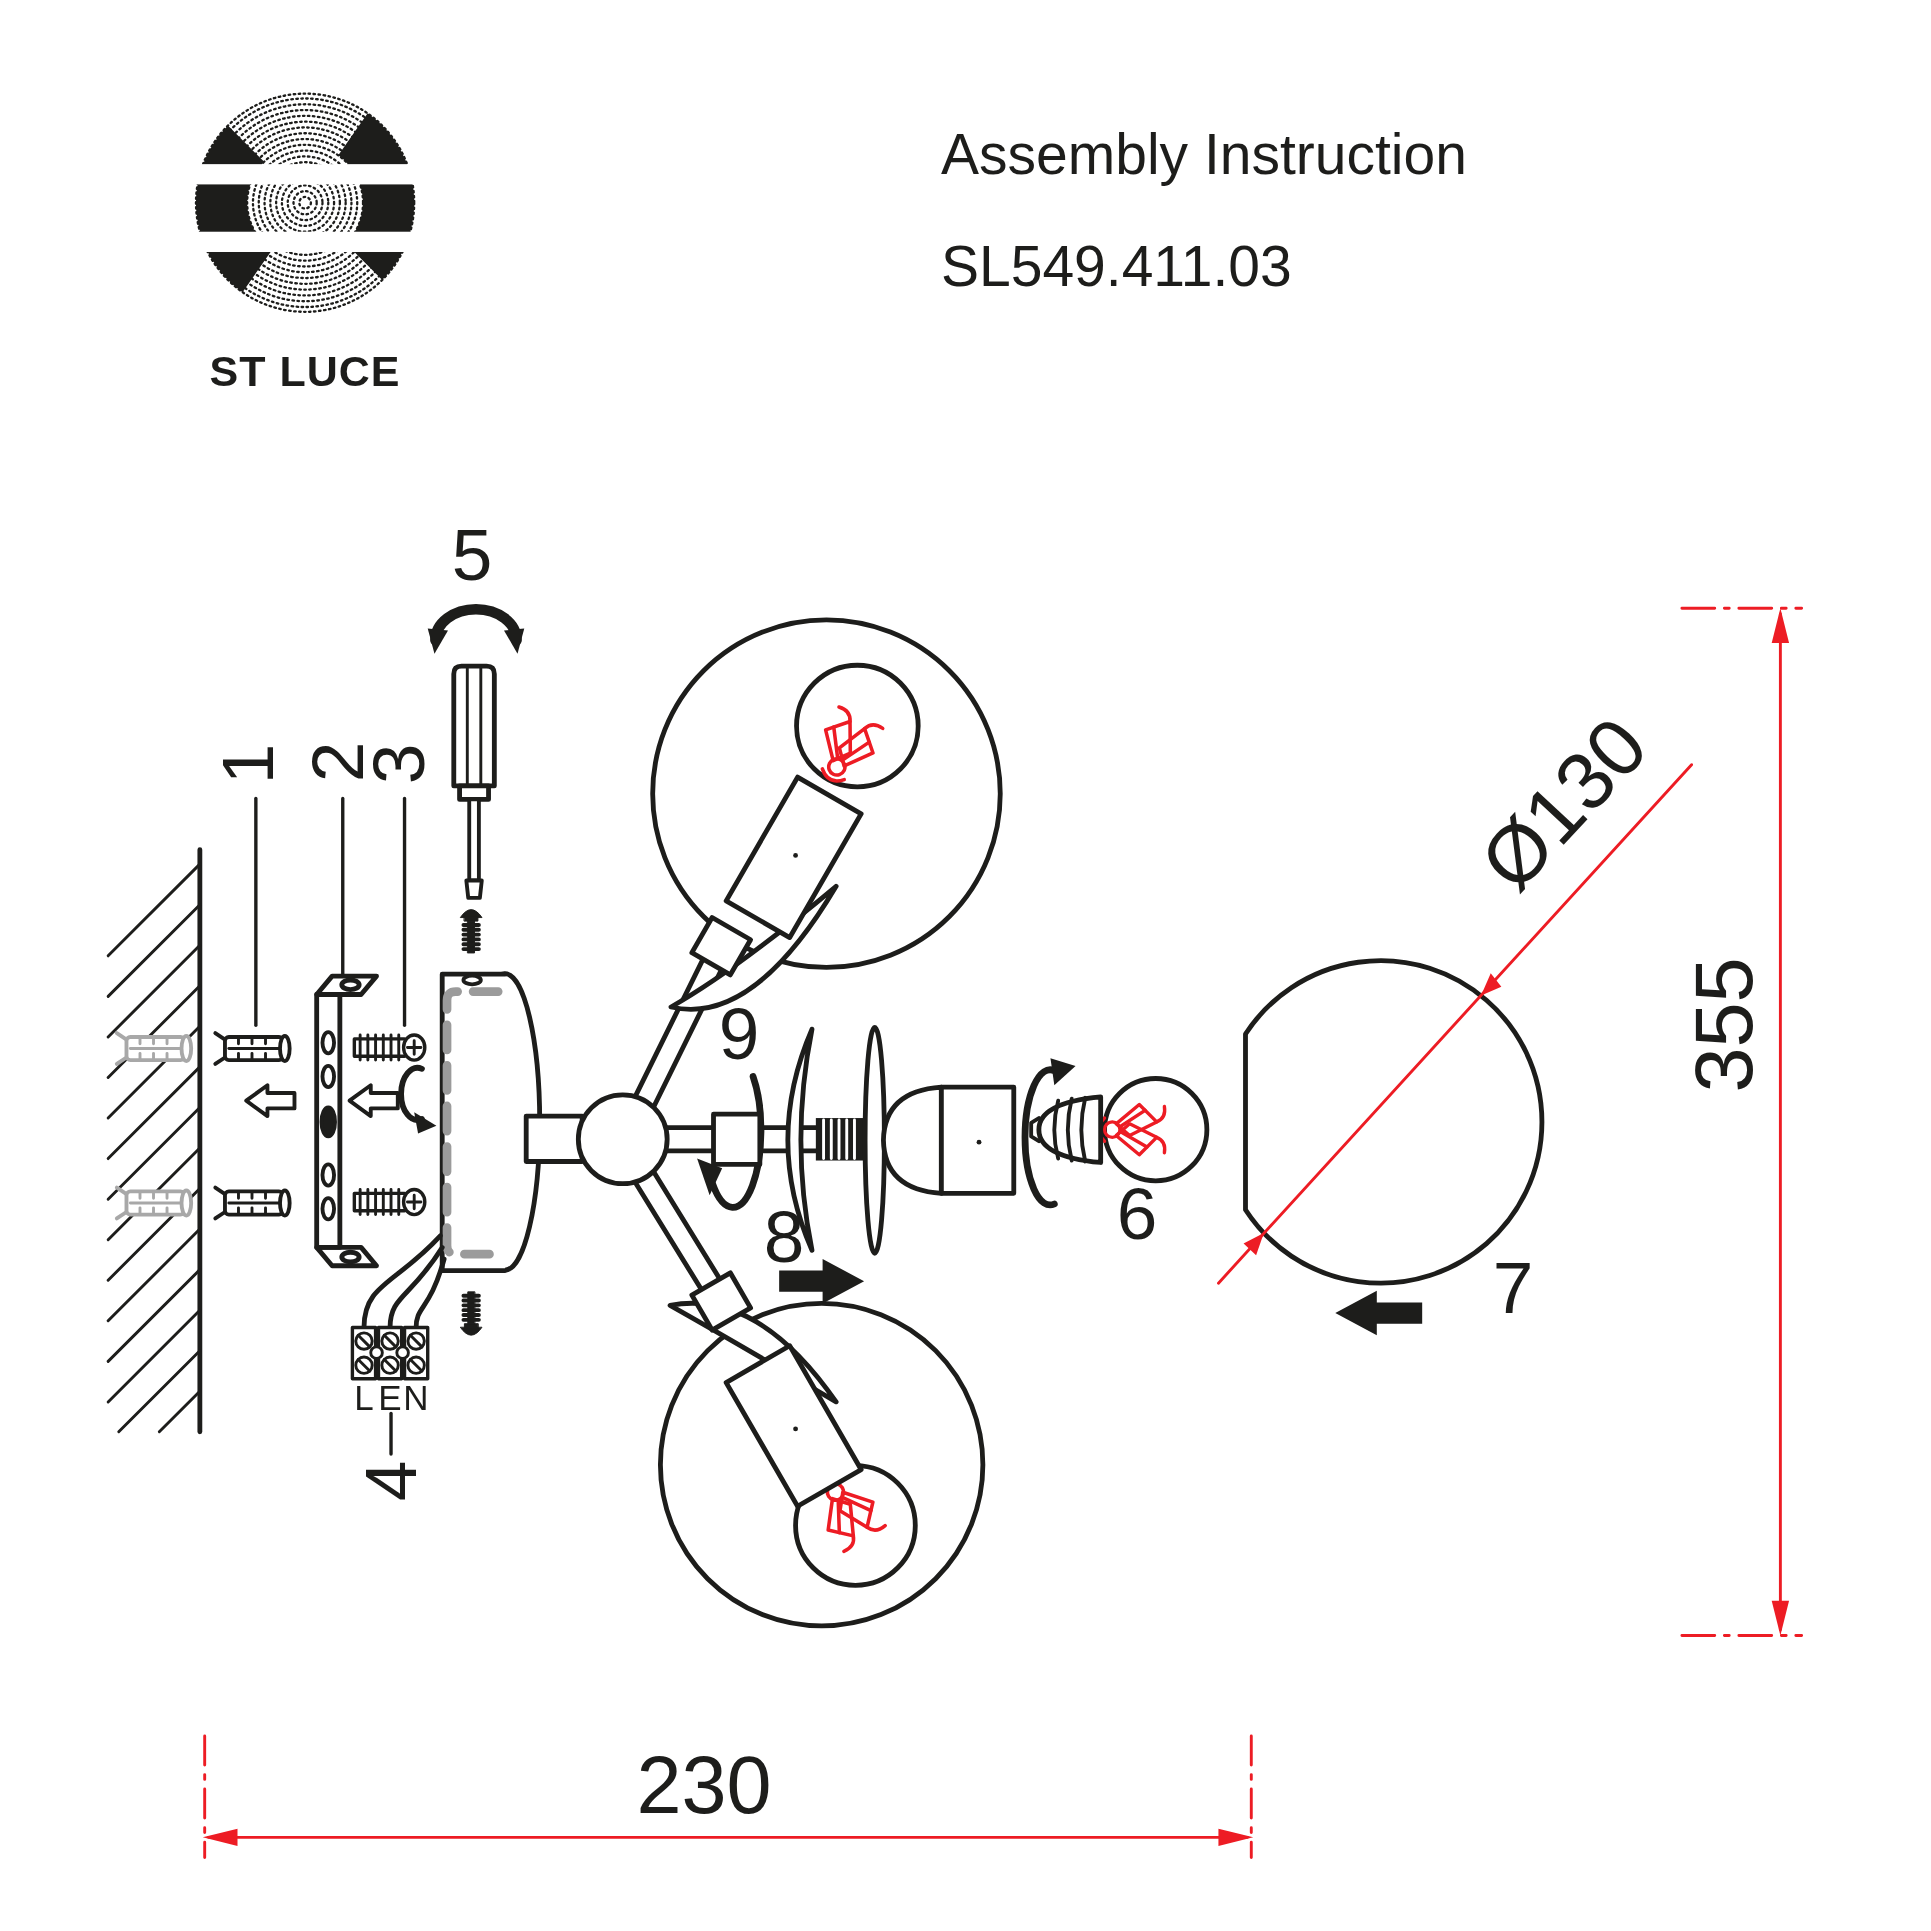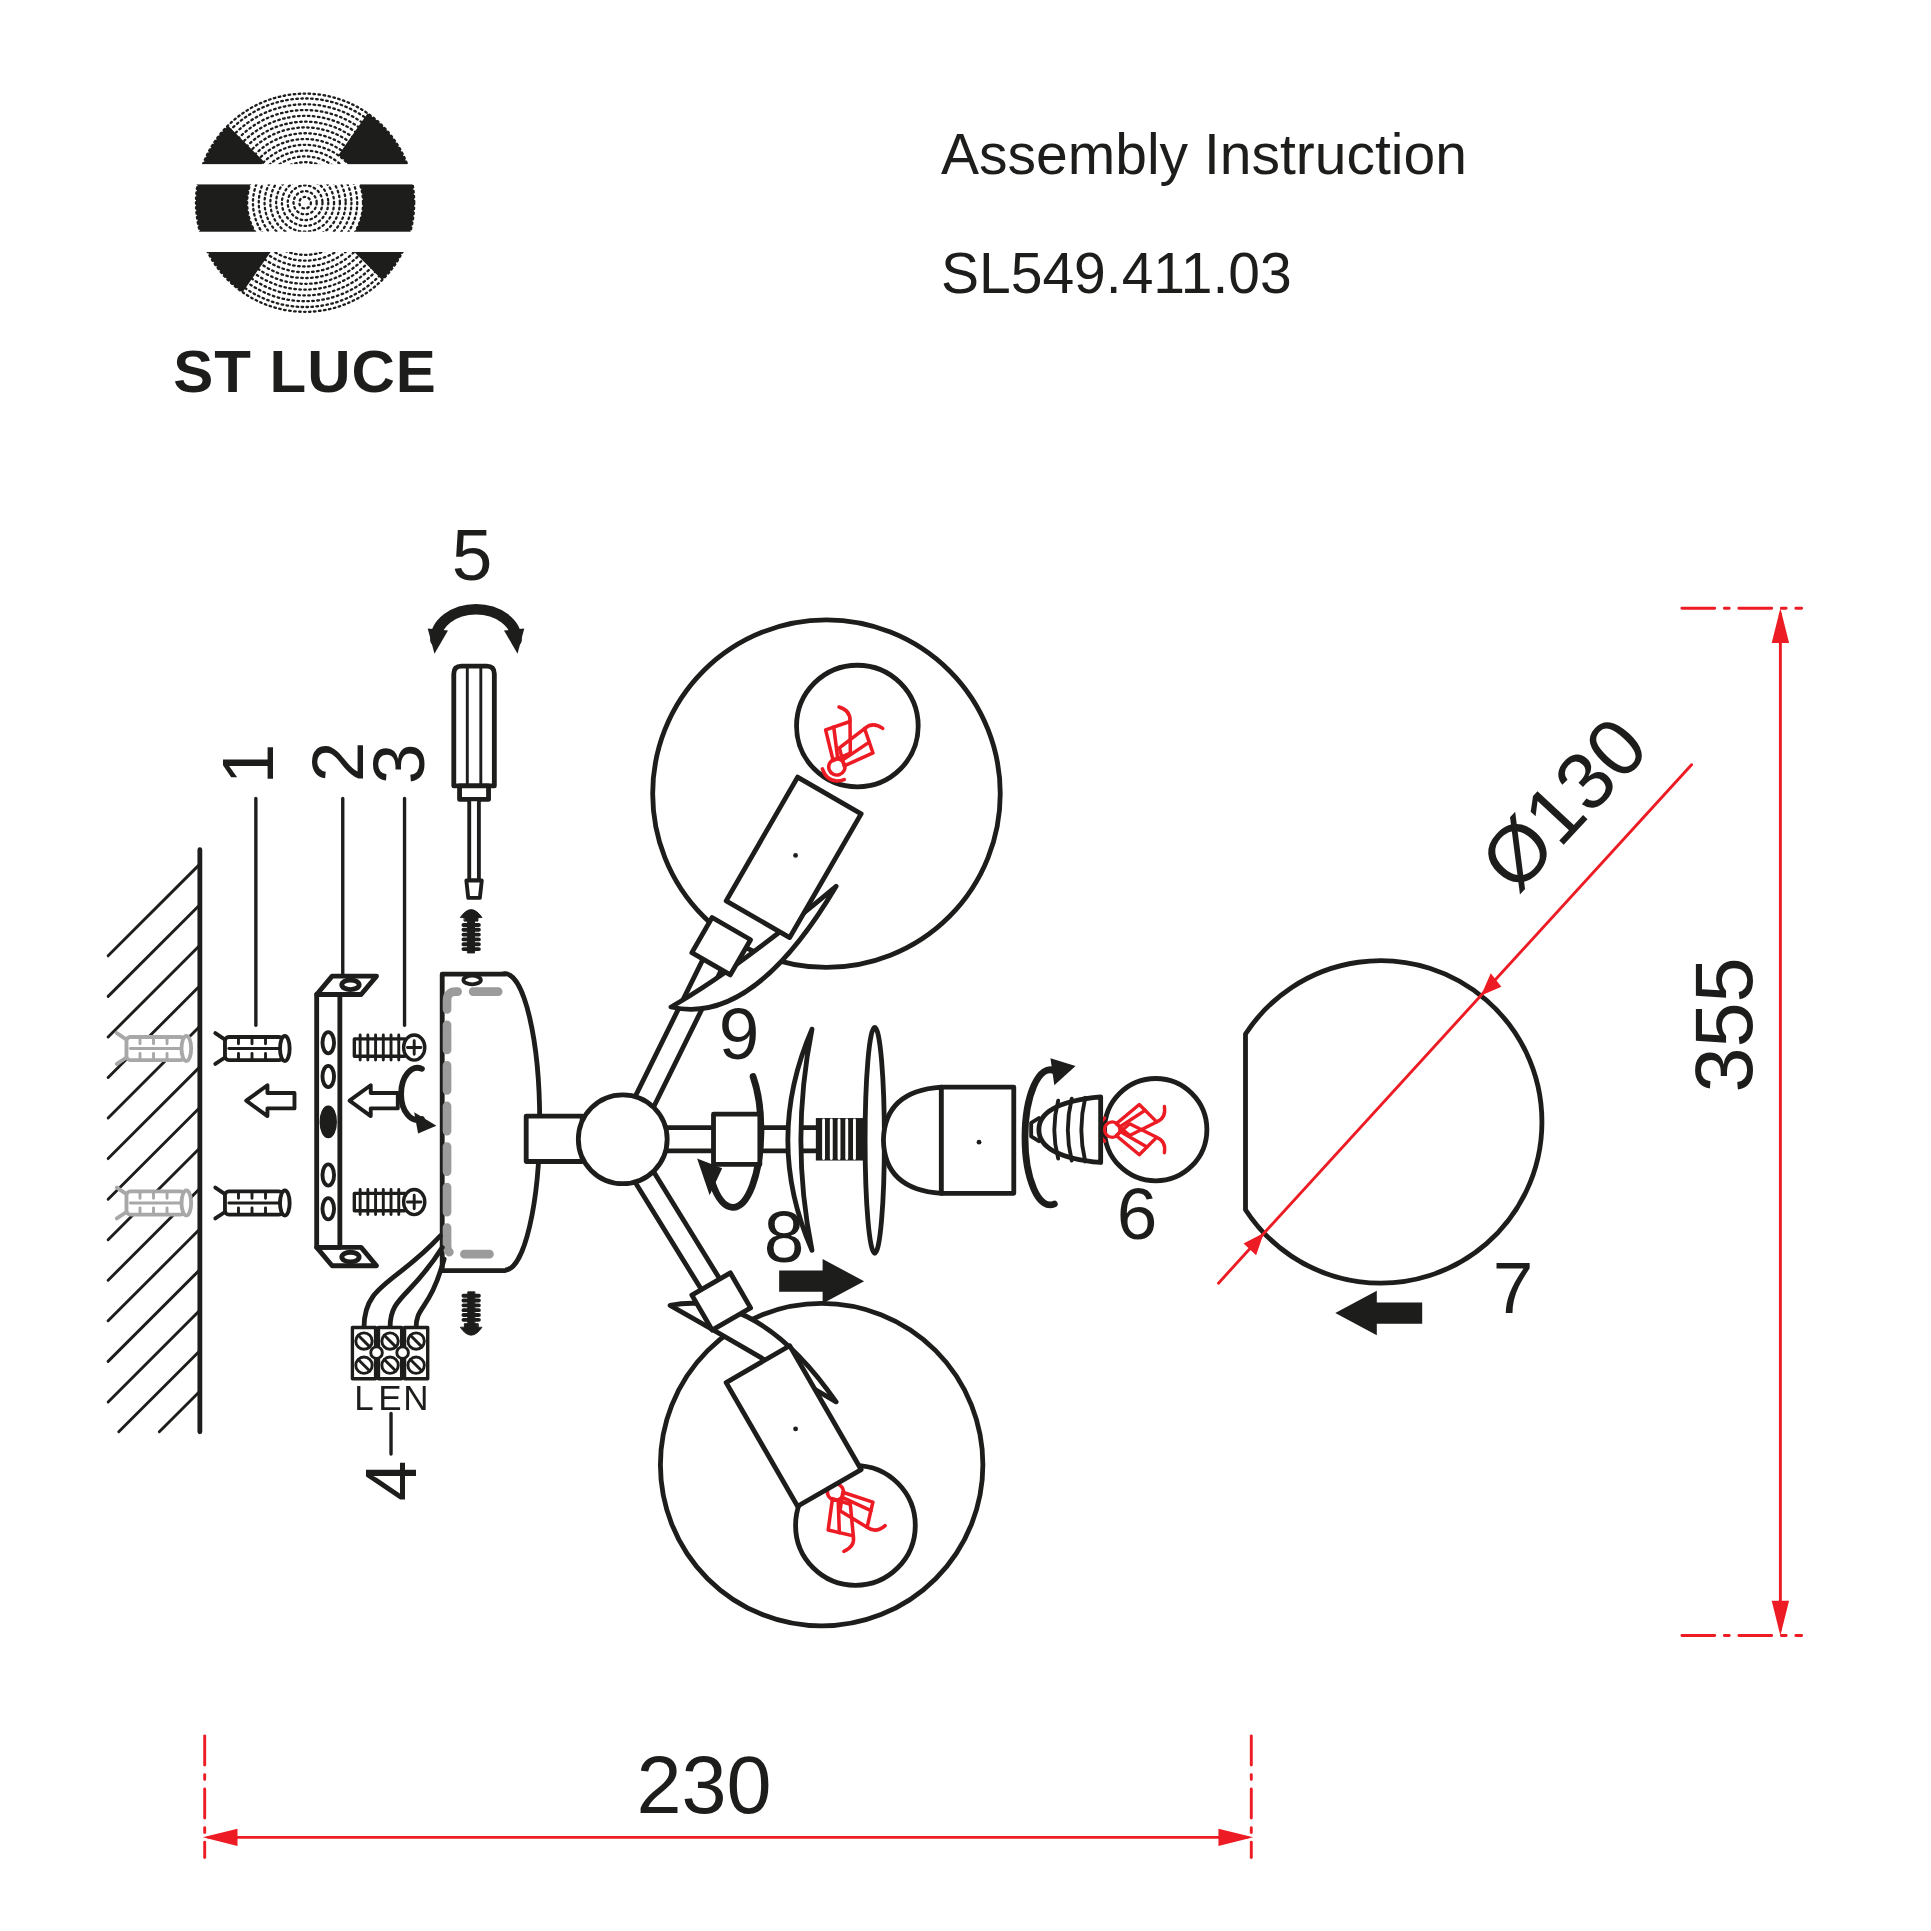--- a/index.html
+++ b/index.html
@@ -8,21 +8,21 @@
     font-family:"Liberation Sans", sans-serif;color:#1d1d1b;overflow:hidden;
   }
   svg{position:absolute;left:0;top:0;}
   .lbl{position:absolute;transform:translate(-50%,-50%);white-space:nowrap;color:#1d1d1b;line-height:1;}
   .rot{transform:translate(-50%,-50%) rotate(-90deg);}
   .rot-diag{transform:translate(-50%,-50%) rotate(-47deg);}
   .fs-call{font-size:73px;}
   .fs-dim{font-size:81px;}
   .fs-len{font-size:35px;}
   .title-line{position:absolute;font-size:57px;color:#1d1d1b;line-height:1;white-space:nowrap;}
-  .brand{position:absolute;transform:translate(-50%,-50%);font-size:60px;font-weight:700;letter-spacing:1px;color:#1d1d1b;white-space:nowrap;}
+  .brand{position:absolute;transform:translate(-50%,-50%);font-size:43px;font-weight:700;letter-spacing:1px;color:#1d1d1b;white-space:nowrap;}
 </style>
 </head>
 <body>
 
 <svg width="1931" height="1931" viewBox="0 0 2000 2000" stroke-linecap="round" stroke-linejoin="round">
   <defs>
 
     <g id="filament" fill="none" stroke="#ed1c24" stroke-width="3.5">
       <circle cx="6" cy="0" r="8"></circle>
       <path d="M-2,-12 Q-14,0 -2,12"></path>
@@ -323,21 +323,21 @@
     <path d="M177.8,20.4 A113,113 0 0 1 192.9,192.9 L155.4,155.4 A60,60 0 0 0 147.4,63.9 Z" fill="#1d1d1b"></path>
     <path d="M48.2,205.6 A113,113 0 0 1 33.1,33.1 L70.6,70.6 A60,60 0 0 0 78.6,162.1 Z" fill="#1d1d1b"></path>
     <rect x="-4" y="73" width="234" height="21" fill="#ffffff"></rect>
     <rect x="-4" y="143" width="234" height="21" fill="#ffffff"></rect>
   </g>
 </svg>
 
 <div class="brand" style="left:305px;top:371px;">ST LUCE</div>
 
 <div class="title-line" style="left:941px;top:126px;">Assembly Instruction</div>
-<div class="title-line" style="left:941px;top:245px;">SL549.411.03</div>
+<div class="title-line" style="left:941px;top:238px;">SL549.411.03</div>
 
 <div class="lbl rot fs-call" style="left:247px;top:764px;">1</div>
 <div class="lbl rot fs-call" style="left:337px;top:762px;">2</div>
 <div class="lbl rot fs-call" style="left:398px;top:764px;">3</div>
 <div class="lbl rot fs-call" style="left:390px;top:1481px;">4</div>
 <div class="lbl fs-call" style="left:472px;top:554px;">5</div>
 <div class="lbl fs-call" style="left:1137px;top:1213px;">6</div>
 <div class="lbl fs-call" style="left:1513px;top:1287px;">7</div>
 <div class="lbl fs-call" style="left:784px;top:1236px;">8</div>
 <div class="lbl fs-call" style="left:739px;top:1033px;">9</div>

